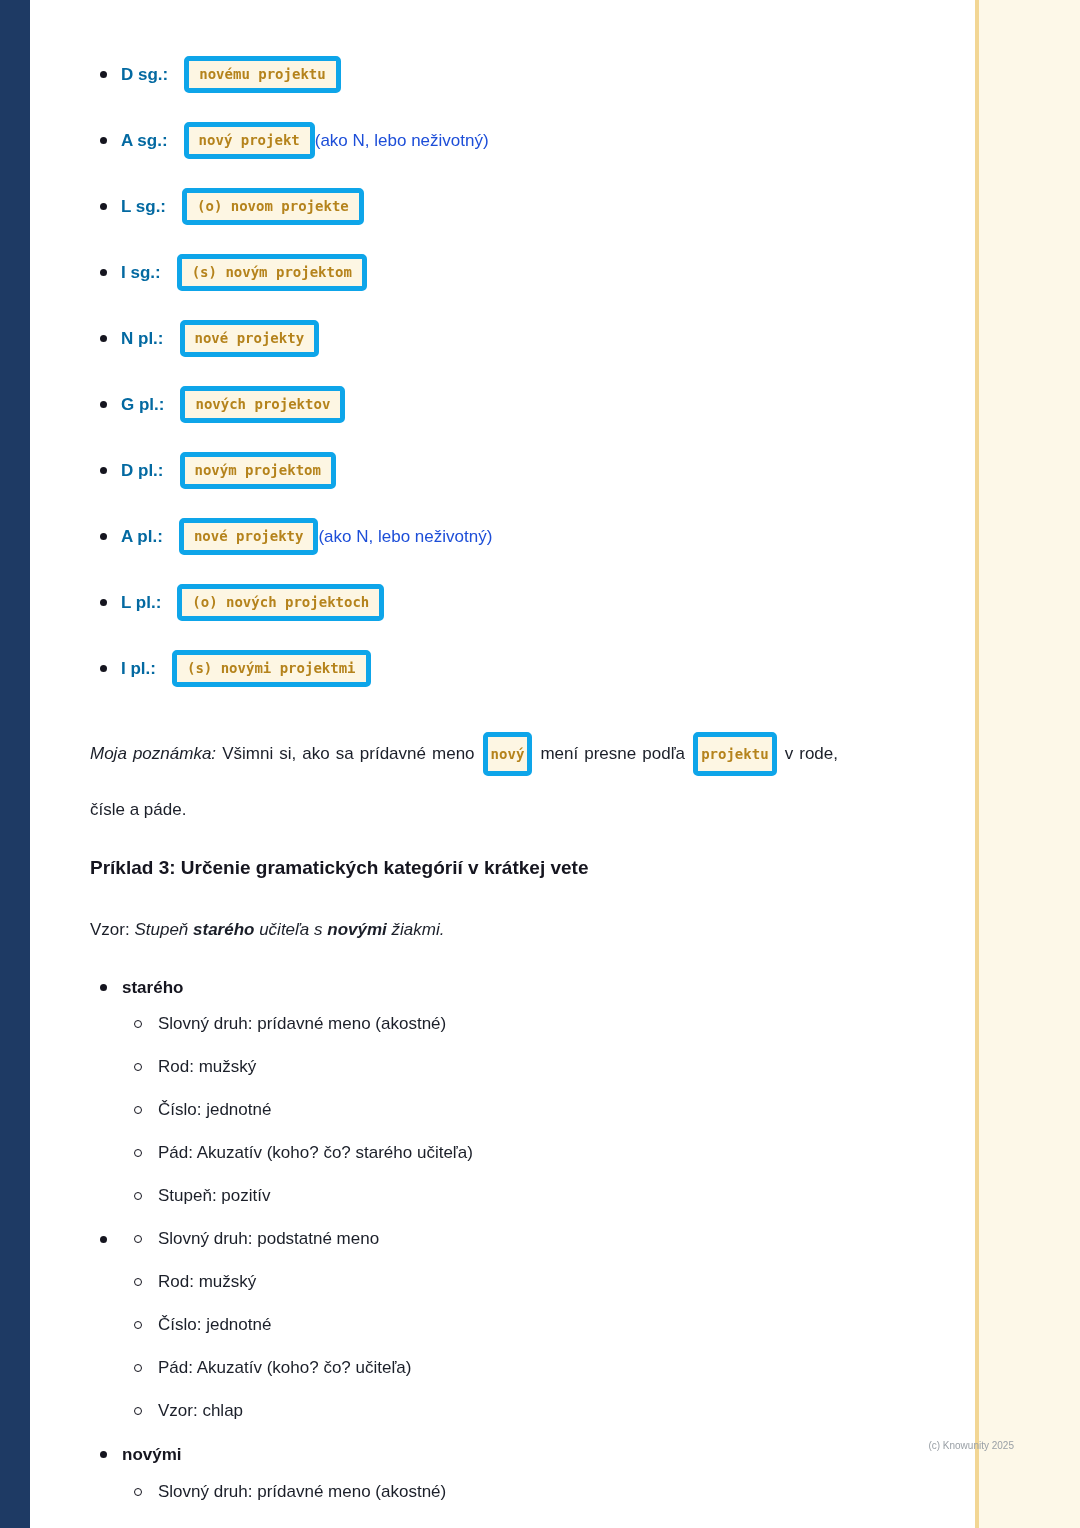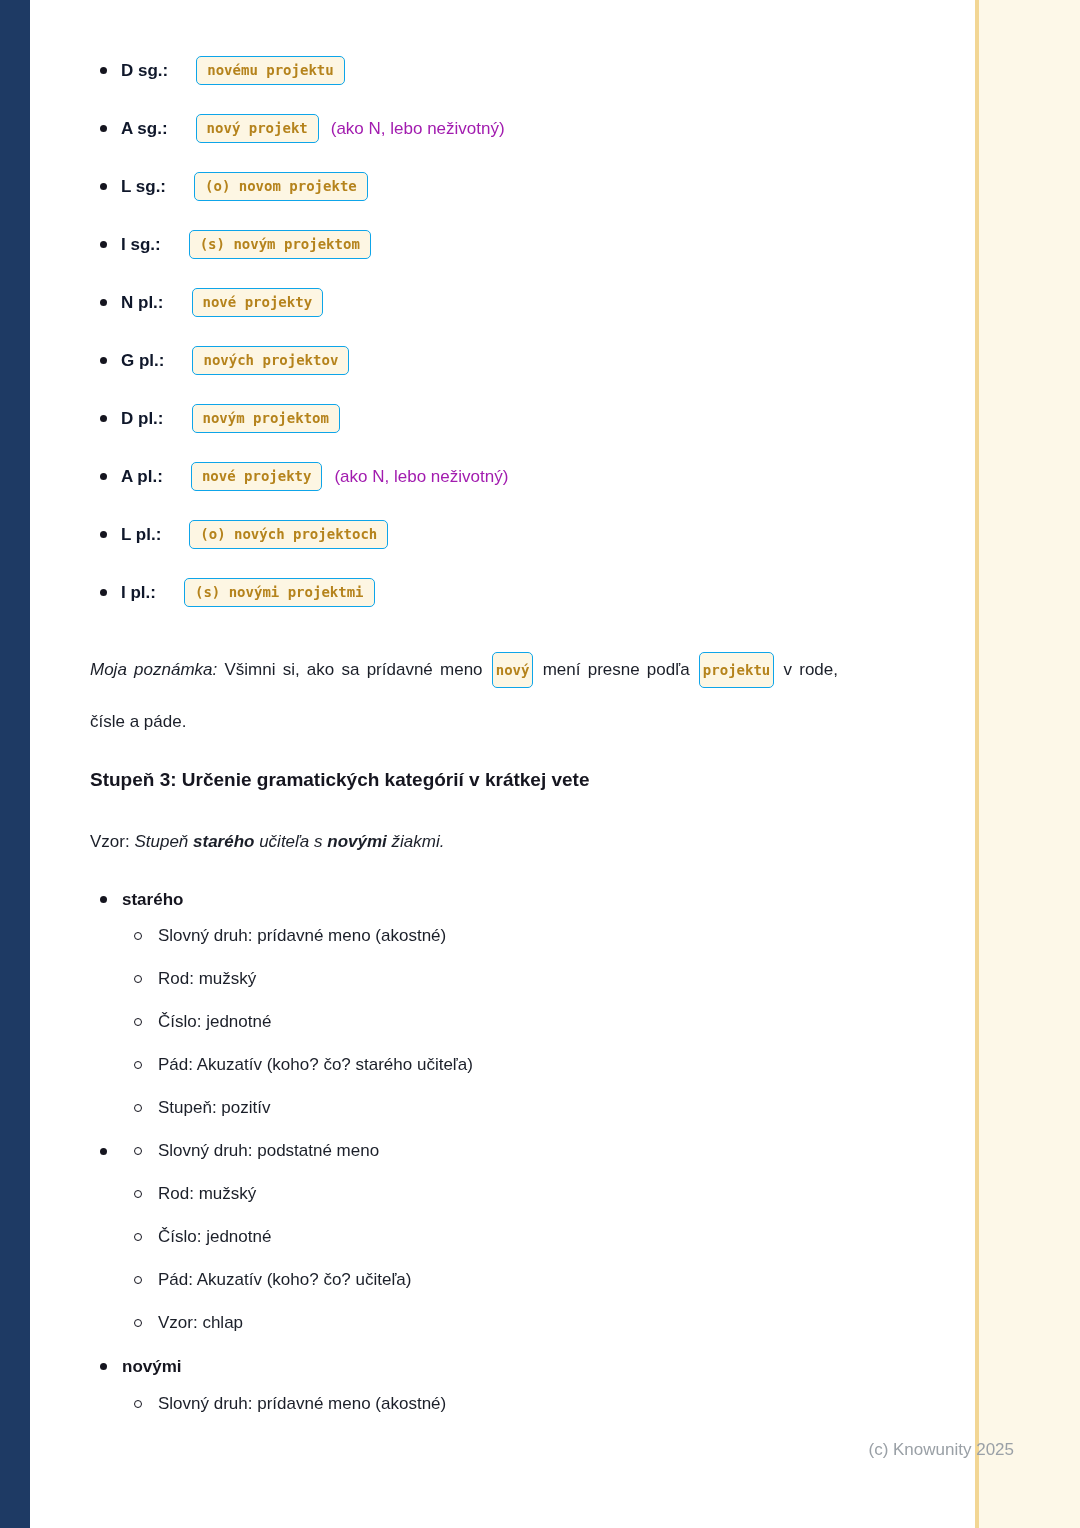--- a/index.html
+++ b/index.html
@@ -44,38 +44,38 @@
   ul.decl li::before {
     content: "";
     flex: none;
     width: 7px; height: 7px;
     border-radius: 50%;
     background: #15151f;
     margin: 0 14px 0 10px;
   }
   .case-label {
     font-weight: 700;
-    color: #0f172a;
-    margin-right: 28px;
+    color: #0369a1;
+    margin-right: 16px;
     white-space: nowrap;
   }
   .chip {
     display: inline-block;
     font-family: "DejaVu Sans Mono", monospace;
     font-size: 14px;
     font-weight: 700;
     color: #b5831c;
     background: #fdf6e3;
-    border: 1px solid #0ea5e9;
+    border: 5px solid #0ea5e9;
     border-radius: 5px;
     padding: 3px 10px;
     white-space: nowrap;
   }
   .chip.inline { margin: 16px 2px; padding: 2px 3px; }
-  .note-suffix { margin-left: 12px; color: #a21caf; }
+  .note-suffix { color: #1d4ed8; }
   .note-suffix:empty { display: none; }
   
   p.note {
     margin: 4px 0 0 0;
     width: 748px;
     text-align: justify;
     line-height: 2.15;
   }
   p.note em { }
   
@@ -119,21 +119,21 @@
     left: 12px; top: 8px;
     width: 6px; height: 6px;
     border: 1.5px solid #15151f;
     border-radius: 50%;
     background: #fff;
   }
   .watermark {
     position: absolute;
     top: 1440px;
     right: 66px;
-    font-size: 17px;
+    font-size: 10px;
     color: #9aa0a6;
     z-index: 2;
     white-space: nowrap;
   }
 </style>
 </head>
 <body>
 
 <div class="page">
   <div class="left-bar"></div>
@@ -189,21 +189,21 @@
       </li>
       <li>
         <span class="case-label">I pl.:</span>
         <code class="chip">(s) novými projektmi</code>
 
       </li>
     </ul>
 
     <p class="note"><em class="note-lead">Moja poznámka:</em><span> Všimni si, ako sa prídavné meno </span><code class="chip inline">nový</code><span> mení presne podľa </span><code class="chip inline">projektu</code><span> v rode, čísle a páde.</span></p>
 
-    <h2 class="heading">Stupeň 3: Určenie gramatických kategórií v krátkej vete</h2>
+    <h2 class="heading">Príklad 3: Určenie gramatických kategórií v krátkej vete</h2>
 
     <p class="sentence"><span>Vzor: </span><em><span>Stupeň </span><strong>starého</strong><span> učiteľa s </span><strong>novými</strong><span> žiakmi.</span></em></p>
 
     <ul class="analysis">
       <li>
         <div class="word">starého</div>
         <ul class="props">
           <li><span>Slovný druh: prídavné meno (akostné)</span></li>
           <li><span>Rod: mužský</span></li>
           <li><span>Číslo: jednotné</span></li>

